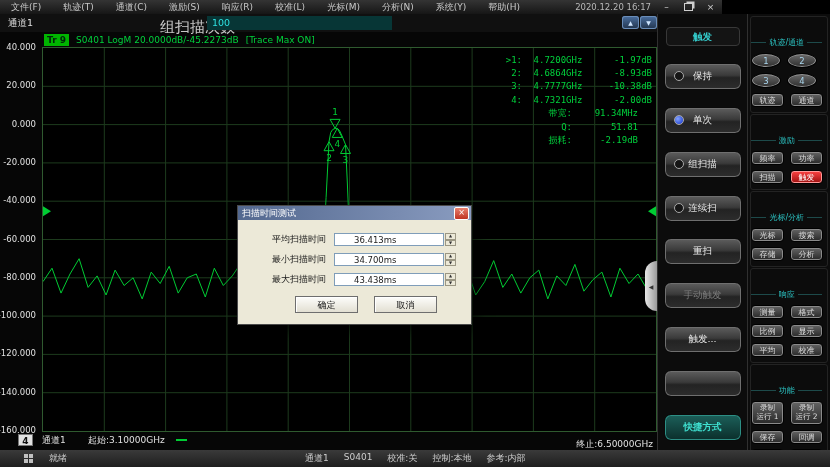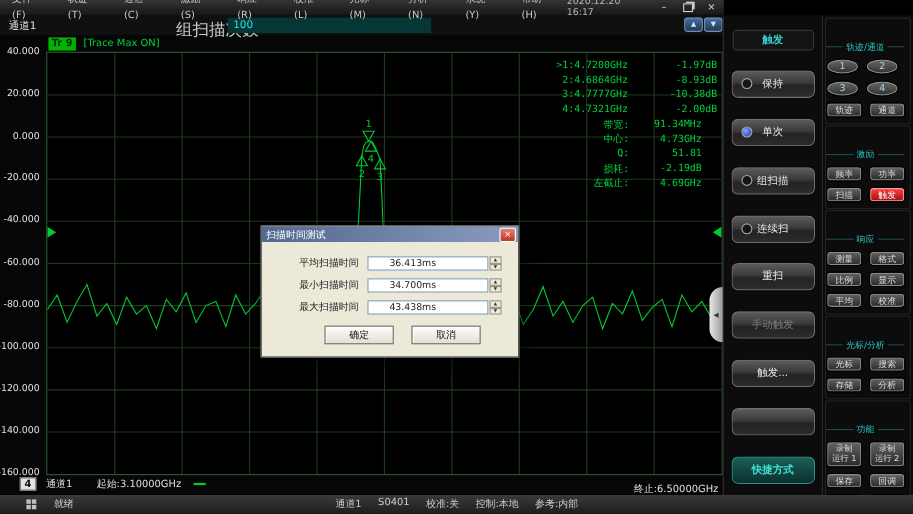--- a/index.html
+++ b/index.html
@@ -1,18 +1,18 @@
 <!DOCTYPE html>
 <html><head>
 <meta charset="utf-8">
 <style>
   html,body{margin:0;padding:0;background:#333;}
   .app{position:relative;width:830px;height:467px;background:#000;font-family:"DejaVu Sans",sans-serif;overflow:hidden;user-select:none;}
   
-  .menubar{position:absolute;left:0;top:0;width:658px;height:14px;background:linear-gradient(#343434,#161616);display:flex;align-items:center;font-size:9px;color:#c8c8c8;z-index:6;}
+  .menubar{position:absolute;left:0;top:0;width:722px;height:14px;background:linear-gradient(#343434,#161616);display:flex;align-items:center;font-size:9px;color:#c8c8c8;z-index:6;}
   .menu-item{padding:0 11px;line-height:14px;}
   .win-info{margin-left:auto;display:flex;align-items:center;gap:9px;padding-right:5px;}
   .datetime{font-size:8.5px;color:#b8b8b8;}
   .winbtn{color:#cfcfcf;font-size:9px;width:13px;text-align:center;line-height:12px;}
   .ic-restore-shape{display:inline-block;width:7px;height:6px;border:1px solid #cfcfcf;box-shadow:2px -2px 0 -0.5px #cfcfcf;margin-top:3px;}
   
   .mainarea{position:absolute;left:0;top:14px;width:657px;height:436px;background:#060606;}
   .channelbar{position:absolute;left:0;top:0;width:100%;height:18px;background:#101010;}
   .chan-label{position:absolute;left:8px;top:3px;font-size:9.5px;color:#e0e0e0;}
   .sweep-label{position:absolute;left:160px;top:4px;font-size:15px;color:#c8c8c8;}
@@ -20,21 +20,21 @@
   .spin{position:absolute;top:2px;width:17px;height:13px;border-radius:3px;background:linear-gradient(#4a6f9f,#22344d);box-shadow:inset 0 0 0 1px #6a8db8;color:#cfe6ff;font-size:6px;display:flex;align-items:center;justify-content:center;}
   .tracebar{position:absolute;left:44px;top:19px;height:13px;display:flex;align-items:center;gap:7px;font-size:9px;color:#00d23c;z-index:3;}
   .tr-box{background:#00b400;color:#00260a;padding:0 3px;font-weight:bold;line-height:12px;}
   
   .plot{position:absolute;left:42px;top:33px;width:613px;height:383px;background:#000;border:1px solid #2f5a2f;box-sizing:content-box;}
   .yticks{position:absolute;left:0;top:33px;width:38px;height:383px;}
   .ytick{position:absolute;right:2px;font-size:8.5px;color:#e0e0e0;white-space:nowrap;}
   .readout{position:absolute;right:4px;top:5px;font-family:"DejaVu Sans Mono",monospace;font-size:9px;color:#00d23c;z-index:2;}
   .ro-row{display:flex;justify-content:flex-end;height:13.4px;align-items:center;}
   .ro-id{width:26px;text-align:right;}
-  .ro-freq{width:72px;text-align:left;}
+  .ro-freq{width:72px;text-align:center;}
   .ro-lvl{width:58px;text-align:right;}
   .ro-slabel{text-align:right;}
   .ro-sval{width:66px;text-align:right;margin-right:14px;}
   .handle{position:absolute;left:645px;top:247px;width:12px;height:50px;background:linear-gradient(90deg,#e8e8e8,#9a9a9a);border-radius:12px 0 0 12px;z-index:4;display:flex;align-items:center;justify-content:center;color:#333;font-size:6px;}
   .plotfooter{position:absolute;left:0;top:418px;width:100%;height:17px;font-size:9px;color:#e0e0e0;}
   .mk-box{position:absolute;left:18px;top:2px;width:15px;height:12px;background:#e2e2e2;color:#111;border:1px solid #777;font-size:9px;font-weight:bold;text-align:center;line-height:12px;box-sizing:border-box;}
   .pf-chan{position:absolute;left:42px;top:2px;}
   .pf-start{position:absolute;left:88px;top:2px;}
   .pf-dash{position:absolute;left:176px;top:7px;width:11px;height:2px;background:#00cc33;}
   .pf-stop{position:absolute;right:4px;top:6px;}
@@ -103,20 +103,21 @@
     <div class="channelbar">
       <span class="chan-label">通道1</span>
       <span class="sweep-label">组扫描次数</span>
       <span class="sweep-value">100</span>
       <span class="spin" style="left:622px">▲</span>
       <span class="spin" style="left:640px">▼</span>
     </div>
 
     <div class="tracebar">
       <span class="tr-box">Tr 9</span>
+      <span>S0401 LogM 20.0000dB/-45.2273dB</span>
       <span>[Trace Max ON]</span>
     </div>
 
     <div class="yticks">
         <div class="ytick" style="top: -5px;">40.000</div>
         <div class="ytick" style="top: 33.3px;">20.000</div>
         <div class="ytick" style="top: 71.6px;">0.000</div>
         <div class="ytick" style="top: 109.9px;">-20.000</div>
         <div class="ytick" style="top: 148.2px;">-40.000</div>
         <div class="ytick" style="top: 186.5px;">-60.000</div>
@@ -178,34 +179,26 @@
           <div class="ro-row">
             <span class="ro-id">4:</span>
             <span class="ro-freq">4.7321GHz</span>
             <span class="ro-lvl">-2.00dB</span>
           </div>
           <div class="ro-row">
             <span class="ro-slabel">带宽:</span>
             <span class="ro-sval">91.34MHz</span>
           </div>
           <div class="ro-row">
-            <span class="ro-slabel">中心:</span>
-            <span class="ro-sval">4.73GHz</span>
-          </div>
-          <div class="ro-row">
             <span class="ro-slabel">Q:</span>
             <span class="ro-sval">51.81</span>
           </div>
           <div class="ro-row">
             <span class="ro-slabel">损耗:</span>
             <span class="ro-sval">-2.19dB</span>
-          </div>
-          <div class="ro-row">
-            <span class="ro-slabel">左截止:</span>
-            <span class="ro-sval">4.69GHz</span>
           </div>
         </div>
     </div>
 
     <div class="handle">◀</div>
 
     <div class="plotfooter">
       <span class="mk-box">4</span>
       <span class="pf-chan">通道1</span>
       <span class="pf-start">起始:3.10000GHz</span>
@@ -271,49 +264,49 @@
           <div class="hkbtn">功率</div>
         </div>
         <div class="hkrow">
           <div class="hkbtn">扫描</div>
           <div class="hkbtn red">触发</div>
         </div>
       </div>
       <div class="hksection">
         <div class="hkheader">
           <span class="hline"></span>
+          <span>光标/分析</span>
+          <span class="hline"></span>
+        </div>
+        <div class="hkrow">
+          <div class="hkbtn">光标</div>
+          <div class="hkbtn">搜索</div>
+        </div>
+        <div class="hkrow">
+          <div class="hkbtn">存储</div>
+          <div class="hkbtn">分析</div>
+        </div>
+      </div>
+      <div class="hksection">
+        <div class="hkheader">
+          <span class="hline"></span>
           <span>响应</span>
           <span class="hline"></span>
         </div>
         <div class="hkrow">
           <div class="hkbtn">测量</div>
           <div class="hkbtn">格式</div>
         </div>
         <div class="hkrow">
           <div class="hkbtn">比例</div>
           <div class="hkbtn">显示</div>
         </div>
         <div class="hkrow">
           <div class="hkbtn">平均</div>
           <div class="hkbtn">校准</div>
-        </div>
-      </div>
-      <div class="hksection">
-        <div class="hkheader">
-          <span class="hline"></span>
-          <span>光标/分析</span>
-          <span class="hline"></span>
-        </div>
-        <div class="hkrow">
-          <div class="hkbtn">光标</div>
-          <div class="hkbtn">搜索</div>
-        </div>
-        <div class="hkrow">
-          <div class="hkbtn">存储</div>
-          <div class="hkbtn">分析</div>
         </div>
       </div>
       <div class="hksection">
         <div class="hkheader">
           <span class="hline"></span>
           <span>功能</span>
           <span class="hline"></span>
         </div>
         <div class="hkrow">
           <div class="hkbtn tall">

